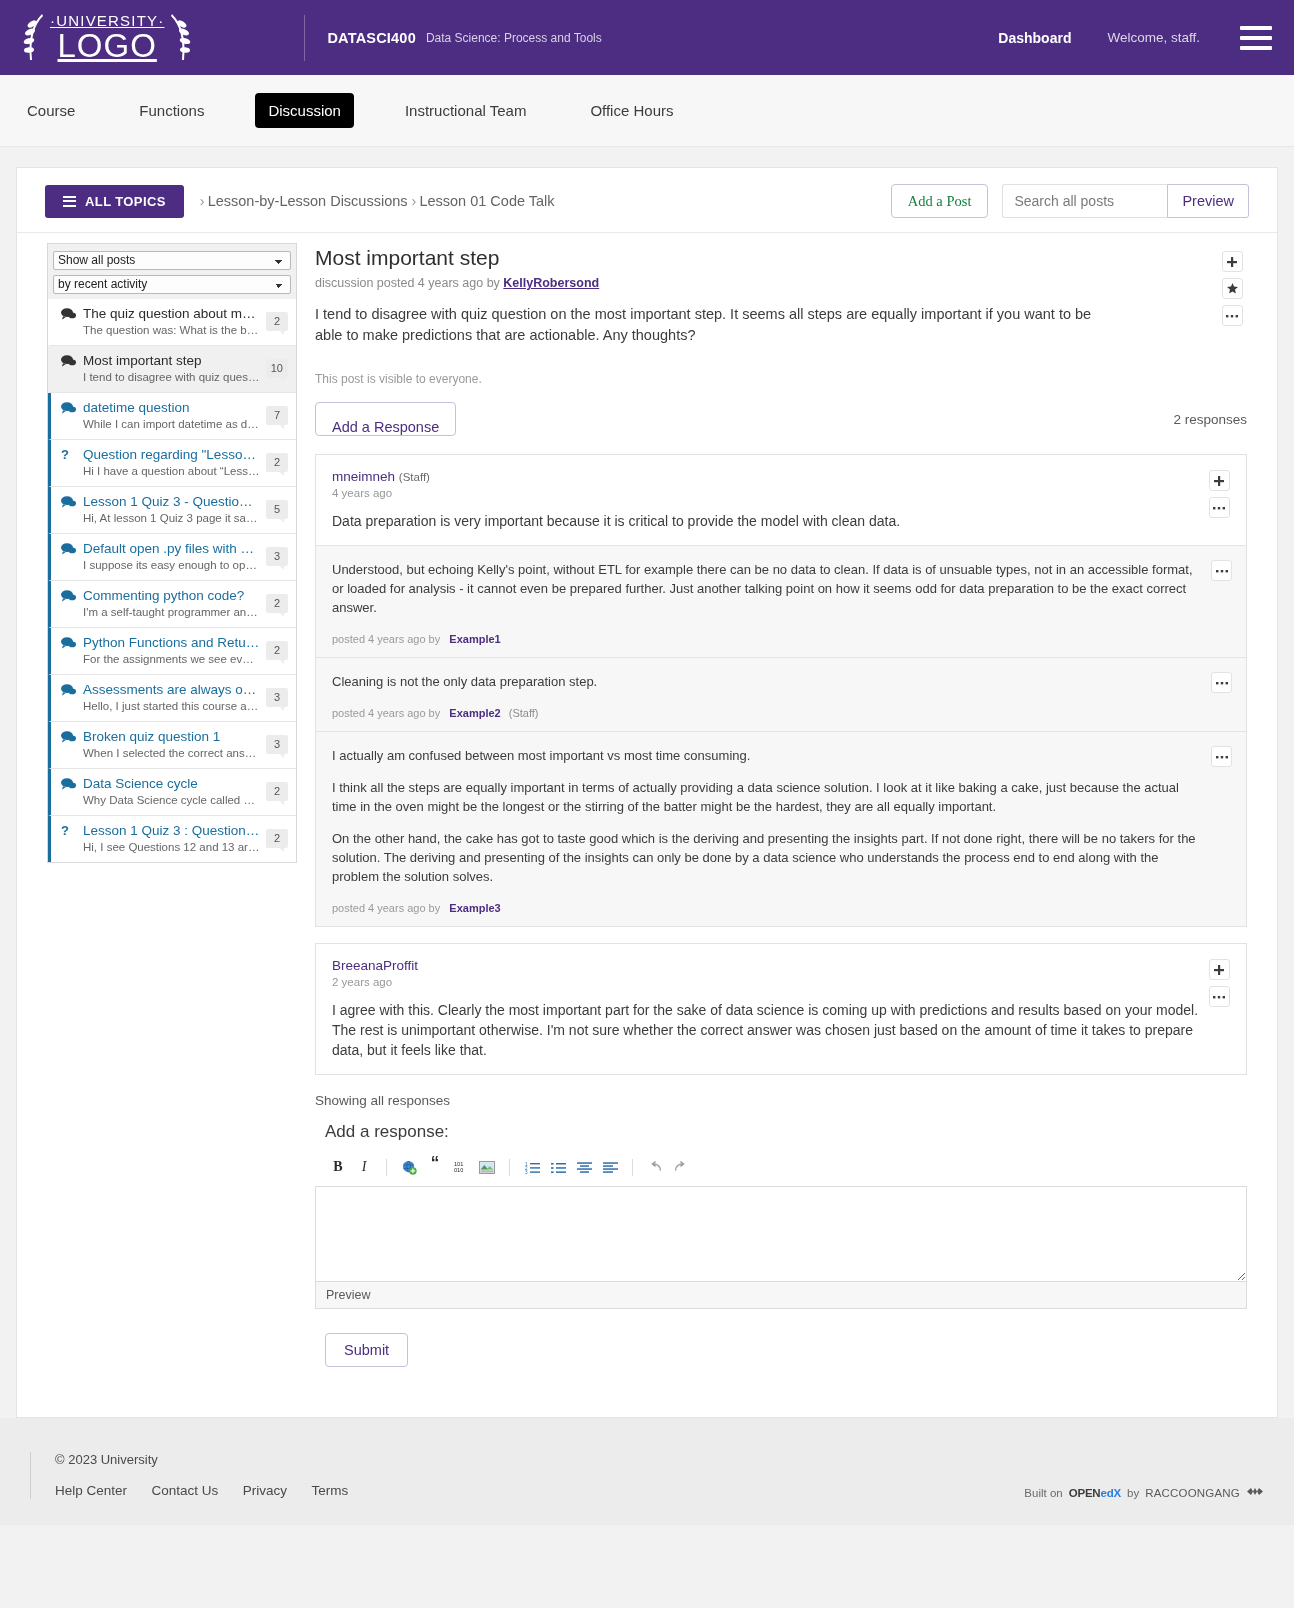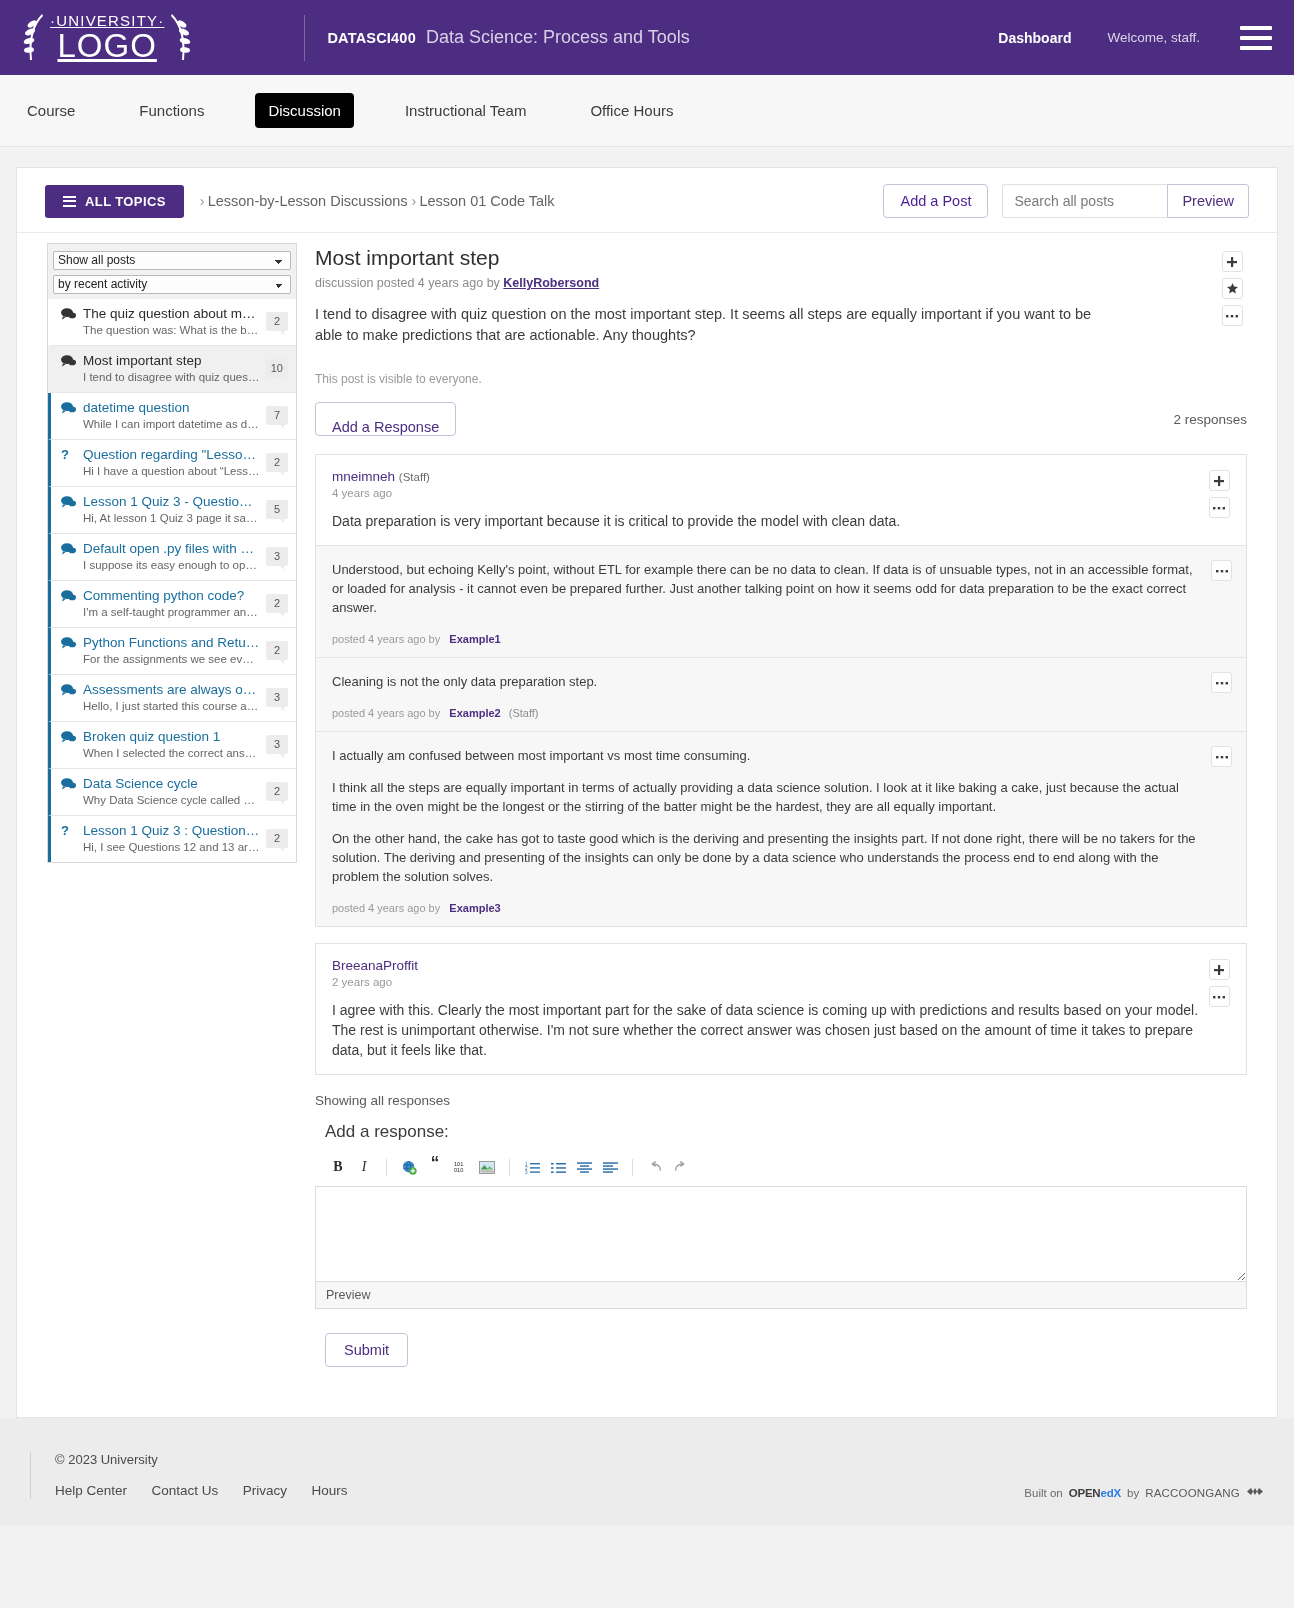--- a/index.html
+++ b/index.html
@@ -34,21 +34,21 @@
     font-size:33px; letter-spacing:1px; font-weight:400; display:block;
   }
   .hdr-divider{
     width:1px; height:46px; background:rgba(255,255,255,.28);
     margin:0 22px 0 112px;
   }
   .course-id{
     color:#fff; font-size:14.5px; font-weight:700; letter-spacing:.2px;
   }
   .course-name{
-    color:#d9d2e6; font-size:18px; margin-left:10px; font-weight:400;
+    color:#d9d2e6; font-size:12px; margin-left:10px; font-weight:400;
   }
   .hdr-right{
     margin-left:auto; display:flex; align-items:center; gap:36px;
   }
   .hdr-link{
     color:#fff; font-size:14px; font-weight:700; text-decoration:none;
   }
   .hdr-welcome{ color:#ddd6e8; font-size:13.5px; }
   .hamburger{
     width:32px; height:24px; display:flex; flex-direction:column;
@@ -91,23 +91,23 @@
     font-family:inherit;
   }
   .at-lines{ display:flex; flex-direction:column; gap:2.5px; }
   .at-lines i{ display:block; width:13px; height:2px; background:#fff; }
   .breadcrumb{
     margin-left:16px; font-size:14.5px; color:#646464;
   }
   .breadcrumb .sep{ color:#999; margin:0 3px 0 0; }
   .tb-right{ margin-left:auto; display:flex; align-items:center; }
   .add-post-btn{
-    border:1px solid #c9bfdb; background:#fff; color:#4c1d95;
+    border:1px solid #c9bfdb; background:#fff; color:#15803d;
     font-size:14.5px; padding:0 16px; height:34px; border-radius:4px;
-    cursor:pointer; font-family:Liberation Sans, sans-serif;
+    cursor:pointer; font-family:Liberation Serif, serif;
   }
   .search-wrap{ display:flex; margin-left:14px; }
   .search-input{
     width:165px; height:34px; border:1px solid #e0e0e0; border-right:none;
     padding:0 11px; font-size:14px; color:#555; outline:none;
     font-family:inherit; background:#fff;
     border-radius:3px 0 0 3px;
   }
   .search-input::placeholder{ color:#7a7a7a; }
   .search-btn{
@@ -830,21 +830,21 @@
 </div>
 </div>
 
 <footer class="site-footer">
   <div class="footer-left">
     <div class="footer-copy">© 2023 University</div>
     <div class="footer-links">
       <a href="#">Help Center</a>
       <a href="#">Contact Us</a>
       <a href="#">Privacy</a>
-      <a href="#">Hours</a>
+      <a href="#">Terms</a>
     </div>
   </div>
   <div class="footer-right">
     <span>Built on</span>
     <span class="openedx-mark"><span>OPEN</span><span class="edx">edX</span></span>
     <span>by</span>
     <span class="raccoon">RACCOONGANG</span>
     <span>
       <svg width="18" height="11" viewBox="0 0 18 11" fill="#5a5a5a">
           <path d="M1 5.5 L5 2 L7 5.5 L9 2 L11 5.5 L13 2 L17 5.5 L13 9 L11 5.5 L9 9 L7 5.5 L5 9 Z"></path>

